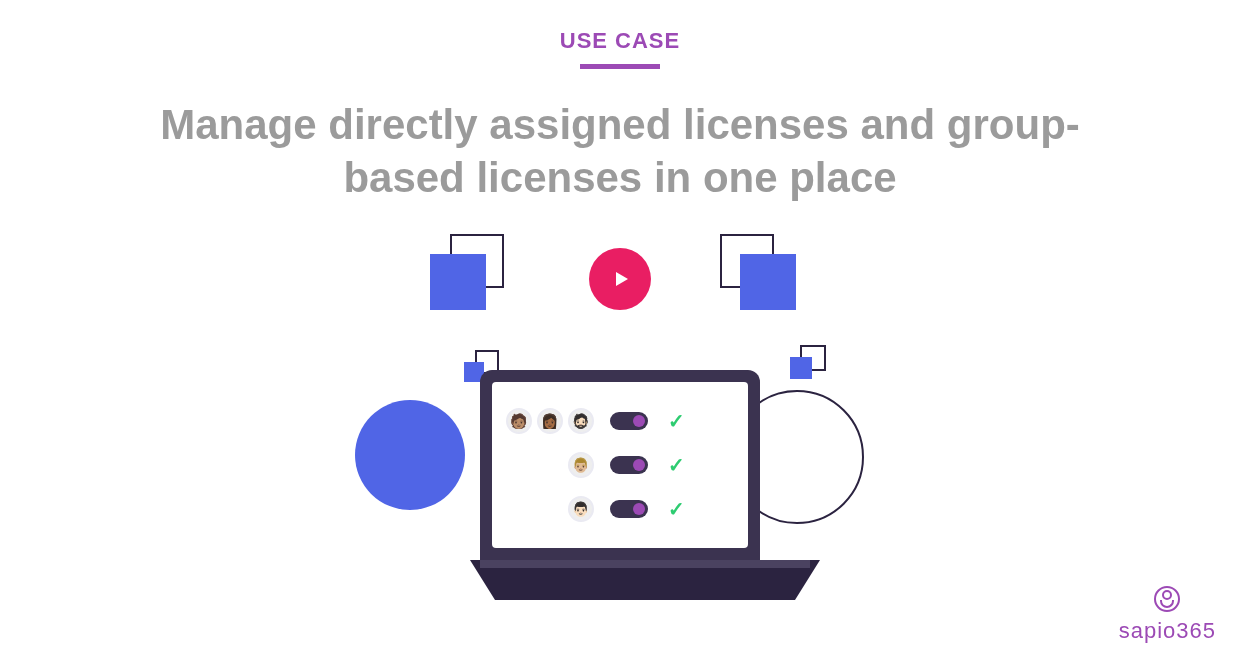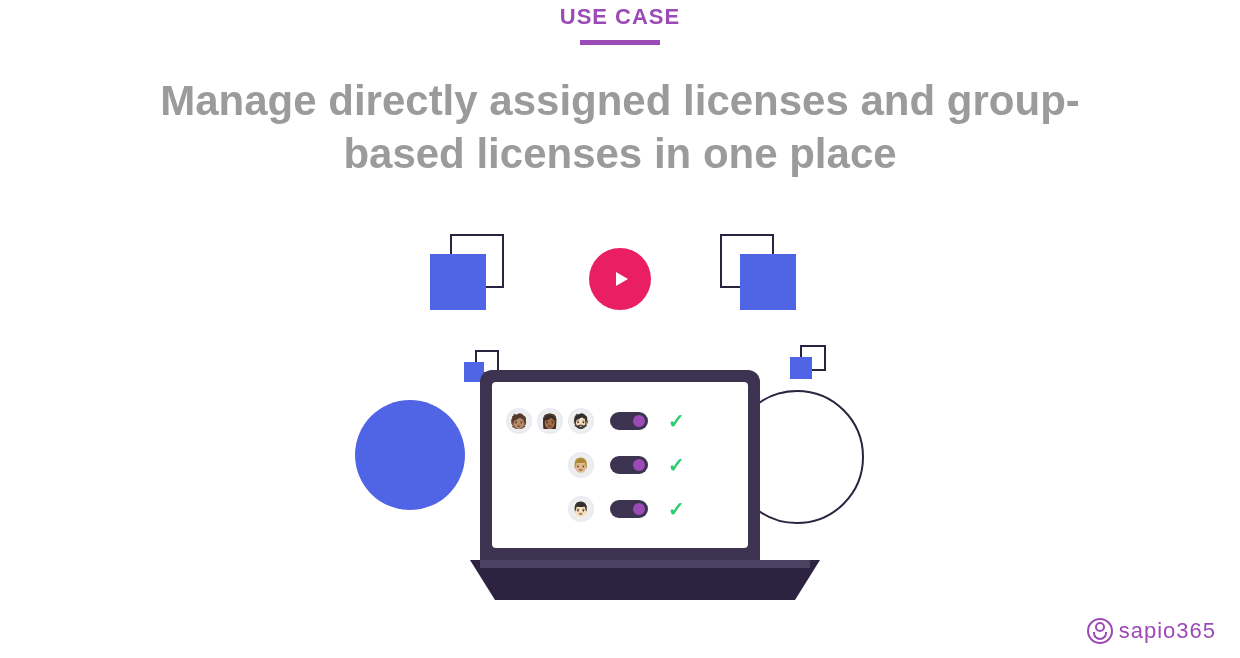--- a/index.html
+++ b/index.html
@@ -11,21 +11,21 @@
     background: #fff;
     overflow: hidden;
   }
   .page {
     position: relative;
     width: 1240px;
     height: 658px;
   }
   .eyebrow {
     text-align: center;
-    padding-top: 4px;
+    padding-top: 28px;
     font-weight: 700;
     font-size: 22px;
     letter-spacing: 1px;
     color: #9c4ab5;
   }
   .underline {
     width: 80px;
     height: 5px;
     background: #9c4ab5;
     margin: 10px auto 0;
@@ -181,20 +181,21 @@
   .brand {
     position: absolute;
     right: 24px;
     bottom: 14px;
     display: flex;
     align-items: center;
     gap: 6px;
     color: #9c4ab5;
     font-size: 22px;
     letter-spacing: 1px;
+    flex-direction: column;
   }
   .brand-icon {
     width: 22px;
     height: 22px;
     border: 2px solid #9c4ab5;
     border-radius: 50%;
     position: relative;
     display:flex; align-items:center; justify-content:center;
   }
   .brand-icon::after{

